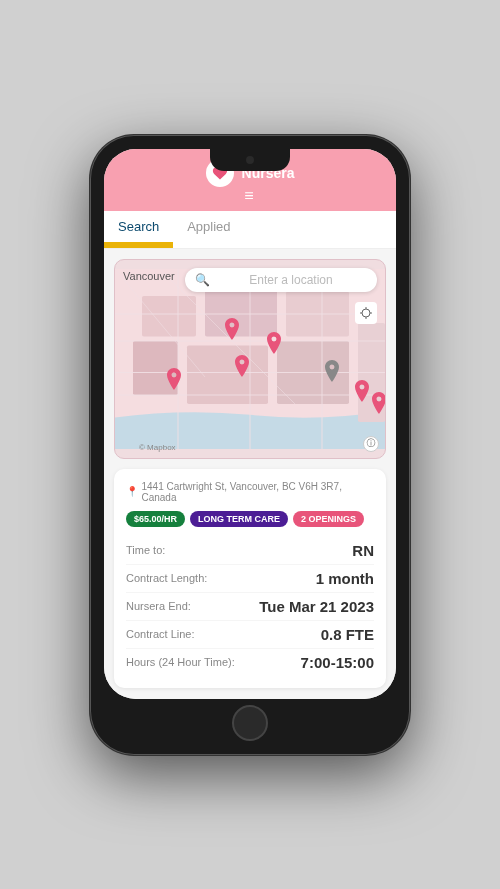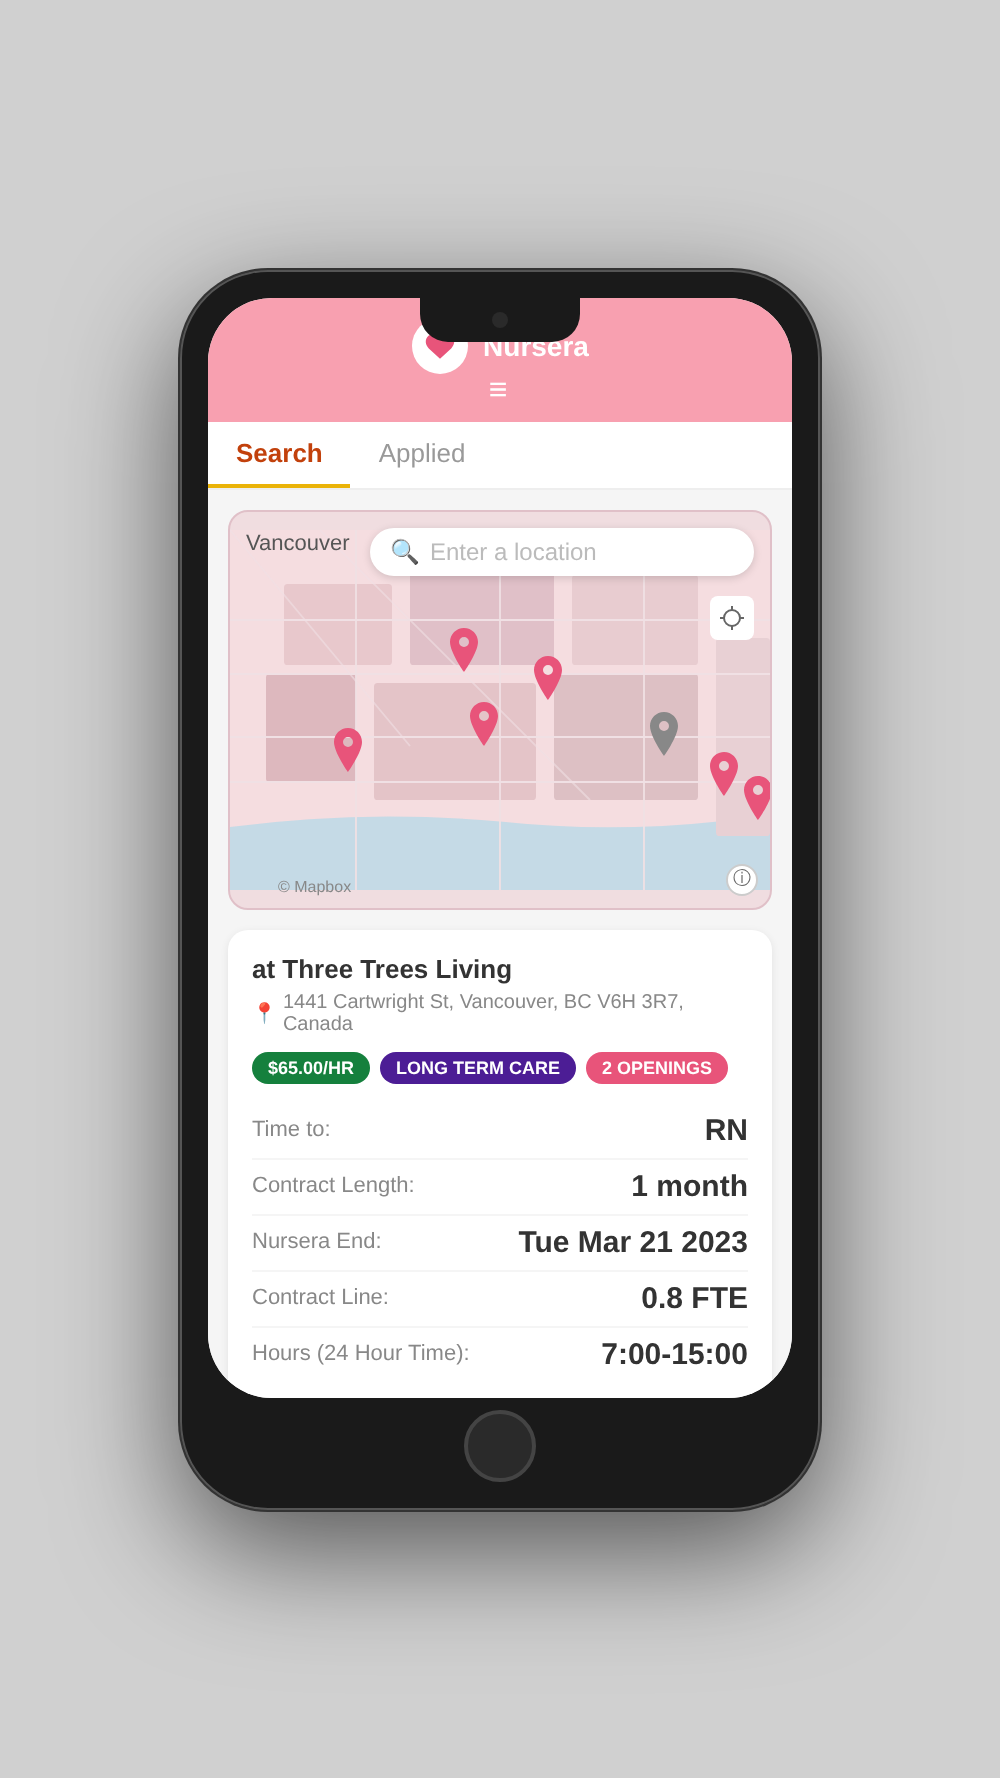--- a/index.html
+++ b/index.html
@@ -123,41 +123,42 @@
 
     .tab {
       padding: 8px 14px;
       font-size: 13px;
       cursor: pointer;
       color: #999;
       border-bottom: 2px solid transparent;
     }
 
     .tab.active {
-      color: #c2410c;
-      border-bottom: 2px solid #eab308;
-      font-weight: 700;
+      color: #0c4a6e;
+      border-bottom: 6px solid #eab308;
+      font-weight: 400;
     }
 
     
     .main-content {
       flex: 1;
       overflow-y: auto;
       background: #f5f5f5;
     }
 
     
     .map-container {
       margin: 10px;
       border-radius: 10px;
       overflow: hidden;
       position: relative;
       height: 200px;
       background: #f0dde0;
       border: 1px solid #e0c0c8;
+      text-align: center;
     }
 
     
     .map-search-bar {
       position: absolute;
       top: 8px;
       right: 8px;
       left: 70px;
       background: white;
       border-radius: 20px;
@@ -442,21 +443,20 @@
           <svg viewBox="0 0 18 22" fill="#e8547a">
               <path d="M9 0C5.13 0 2 3.13 2 7c0 5.25 7 15 7 15s7-9.75 7-15c0-3.87-3.13-7-7-7zm0 9.5a2.5 2.5 0 010-5 2.5 2.5 0 010 5z"></path>
             </svg>
         </div>
 
         <div class="map-attribution">© Mapbox</div>
         <div class="map-info-btn">ⓘ</div>
       </div>
 
       <div class="job-card">
-        <div class="job-title">at Three Trees Living</div>
         <div class="job-address">
           <span class="location-icon">📍</span>
           <span>1441 Cartwright St, Vancouver, BC V6H 3R7, Canada</span>
         </div>
 
         <div class="tags">
           <span class="tag tag-rate">$65.00/HR</span>
           <span class="tag tag-care">LONG TERM CARE</span>
           <span class="tag tag-openings">2 OPENINGS</span>
         </div>

